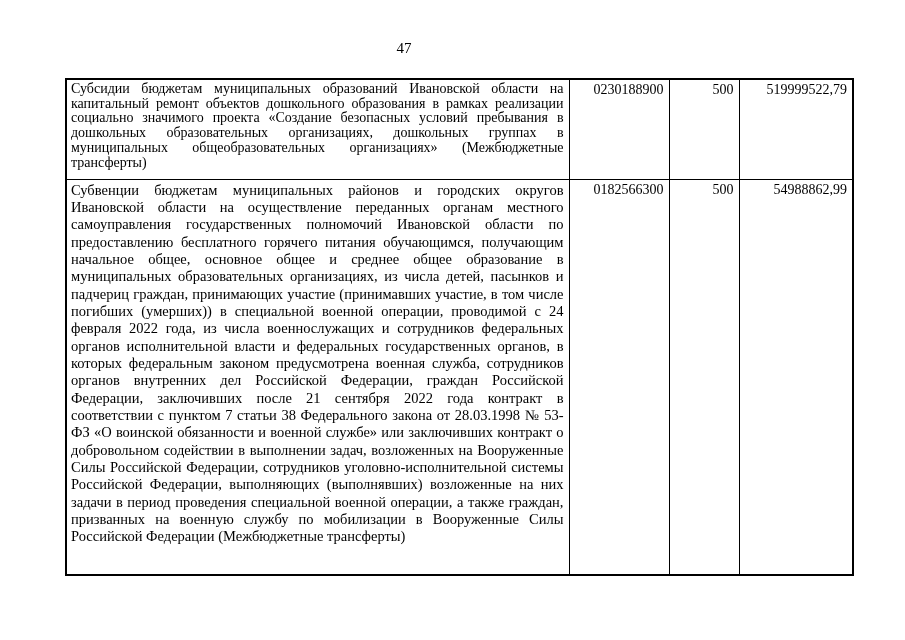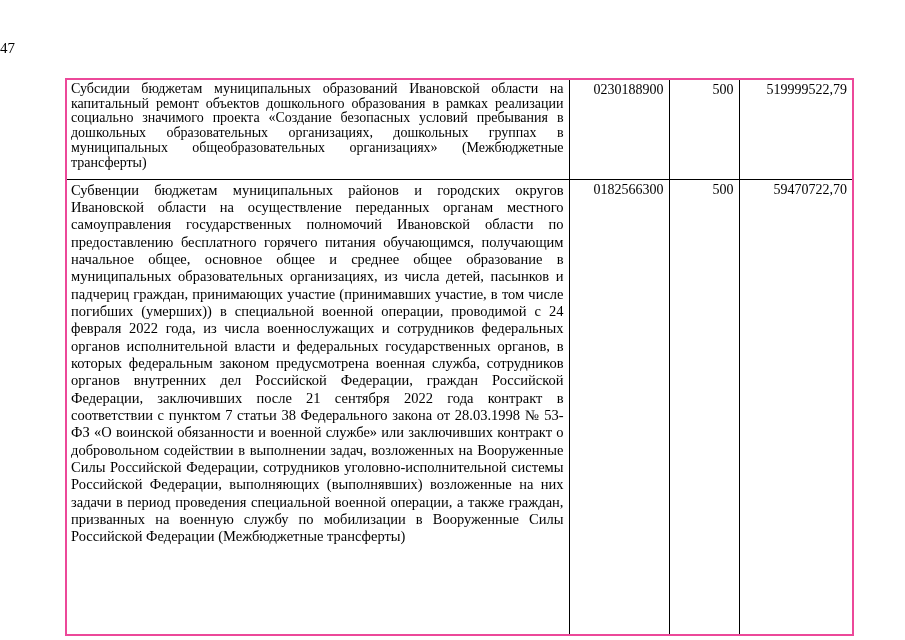--- a/index.html
+++ b/index.html
@@ -13,50 +13,50 @@
     height: 640px;
     font-family: "Liberation Serif", serif;
     color: #000000;
     overflow: hidden;
   }
   .page-number {
     position: absolute;
     top: 40px;
     left: 0;
     width: 808px;
-    text-align: left;
+    text-align: center;
     font-size: 15px;
     line-height: 16px;
   }
   table.budget-table {
     position: absolute;
     left: 65px;
     top: 78px;
     width: 787px;
     table-layout: fixed;
     border-collapse: collapse;
-    border: 2px solid #ec4899;
+    border: 2px solid #000000;
   }
   table.budget-table td {
     border: 1px solid #000000;
     vertical-align: top;
     padding: 2px 5px 2px 4px;
     font-size: 14px;
     overflow: hidden;
   }
   td.desc {
     text-align: justify;
   }
   td.num {
     text-align: right;
     line-height: 15px;
   }
   tr.row-1 { height: 100px; }
   tr.row-1 td.desc { line-height: 14.7px; }
-  tr.row-2 { height: 456px; }
+  tr.row-2 { height: 396px; }
   tr.row-2 td.desc { line-height: 17.35px; font-size: 14.5px; }
 </style>
 </head>
 <body>
 
 <div>
 
   <div class="page-number">47</div>
 
   <table class="budget-table">
@@ -70,18 +70,18 @@
       <tr class="row-1">
         <td class="desc">Субсидии бюджетам муниципальных образований Ивановской области на капитальный ремонт объектов дошкольного образования в рамках реализации социально значимого проекта «Создание безопасных условий пребывания в дошкольных образовательных организациях, дошкольных группах в муниципальных общеобразовательных организациях» (Межбюджетные трансферты)</td>
         <td class="num">0230188900</td>
         <td class="num">500</td>
         <td class="num">519999522,79</td>
       </tr>
       <tr class="row-2">
         <td class="desc">Субвенции бюджетам муниципальных районов и городских округов Ивановской области на осуществление переданных органам местного самоуправления государственных полномочий Ивановской области по предоставлению бесплатного горячего питания обучающимся, получающим начальное общее, основное общее и среднее общее образование в муниципальных образовательных организациях, из числа детей, пасынков и падчериц граждан, принимающих участие (принимавших участие, в том числе погибших (умерших)) в специальной военной операции, проводимой с 24 февраля 2022 года, из числа военнослужащих и сотрудников федеральных органов исполнительной власти и федеральных государственных органов, в которых федеральным законом предусмотрена военная служба, сотрудников органов внутренних дел Российской Федерации, граждан Российской Федерации, заключивших после 21 сентября 2022 года контракт в соответствии с пунктом 7 статьи 38 Федерального закона от 28.03.1998 № 53-ФЗ «О воинской обязанности и военной службе» или заключивших контракт о добровольном содействии в выполнении задач, возложенных на Вооруженные Силы Российской Федерации, сотрудников уголовно-исполнительной системы Российской Федерации, выполняющих (выполнявших) возложенные на них задачи в период проведения специальной военной операции, а также граждан, призванных на военную службу по мобилизации в Вооруженные Силы Российской Федерации (Межбюджетные трансферты)</td>
         <td class="num">0182566300</td>
         <td class="num">500</td>
-        <td class="num">59470722,70</td>
+        <td class="num">54988862,99</td>
       </tr>
     </tbody>
   </table>
 
 </div>
 
 </body></html>

